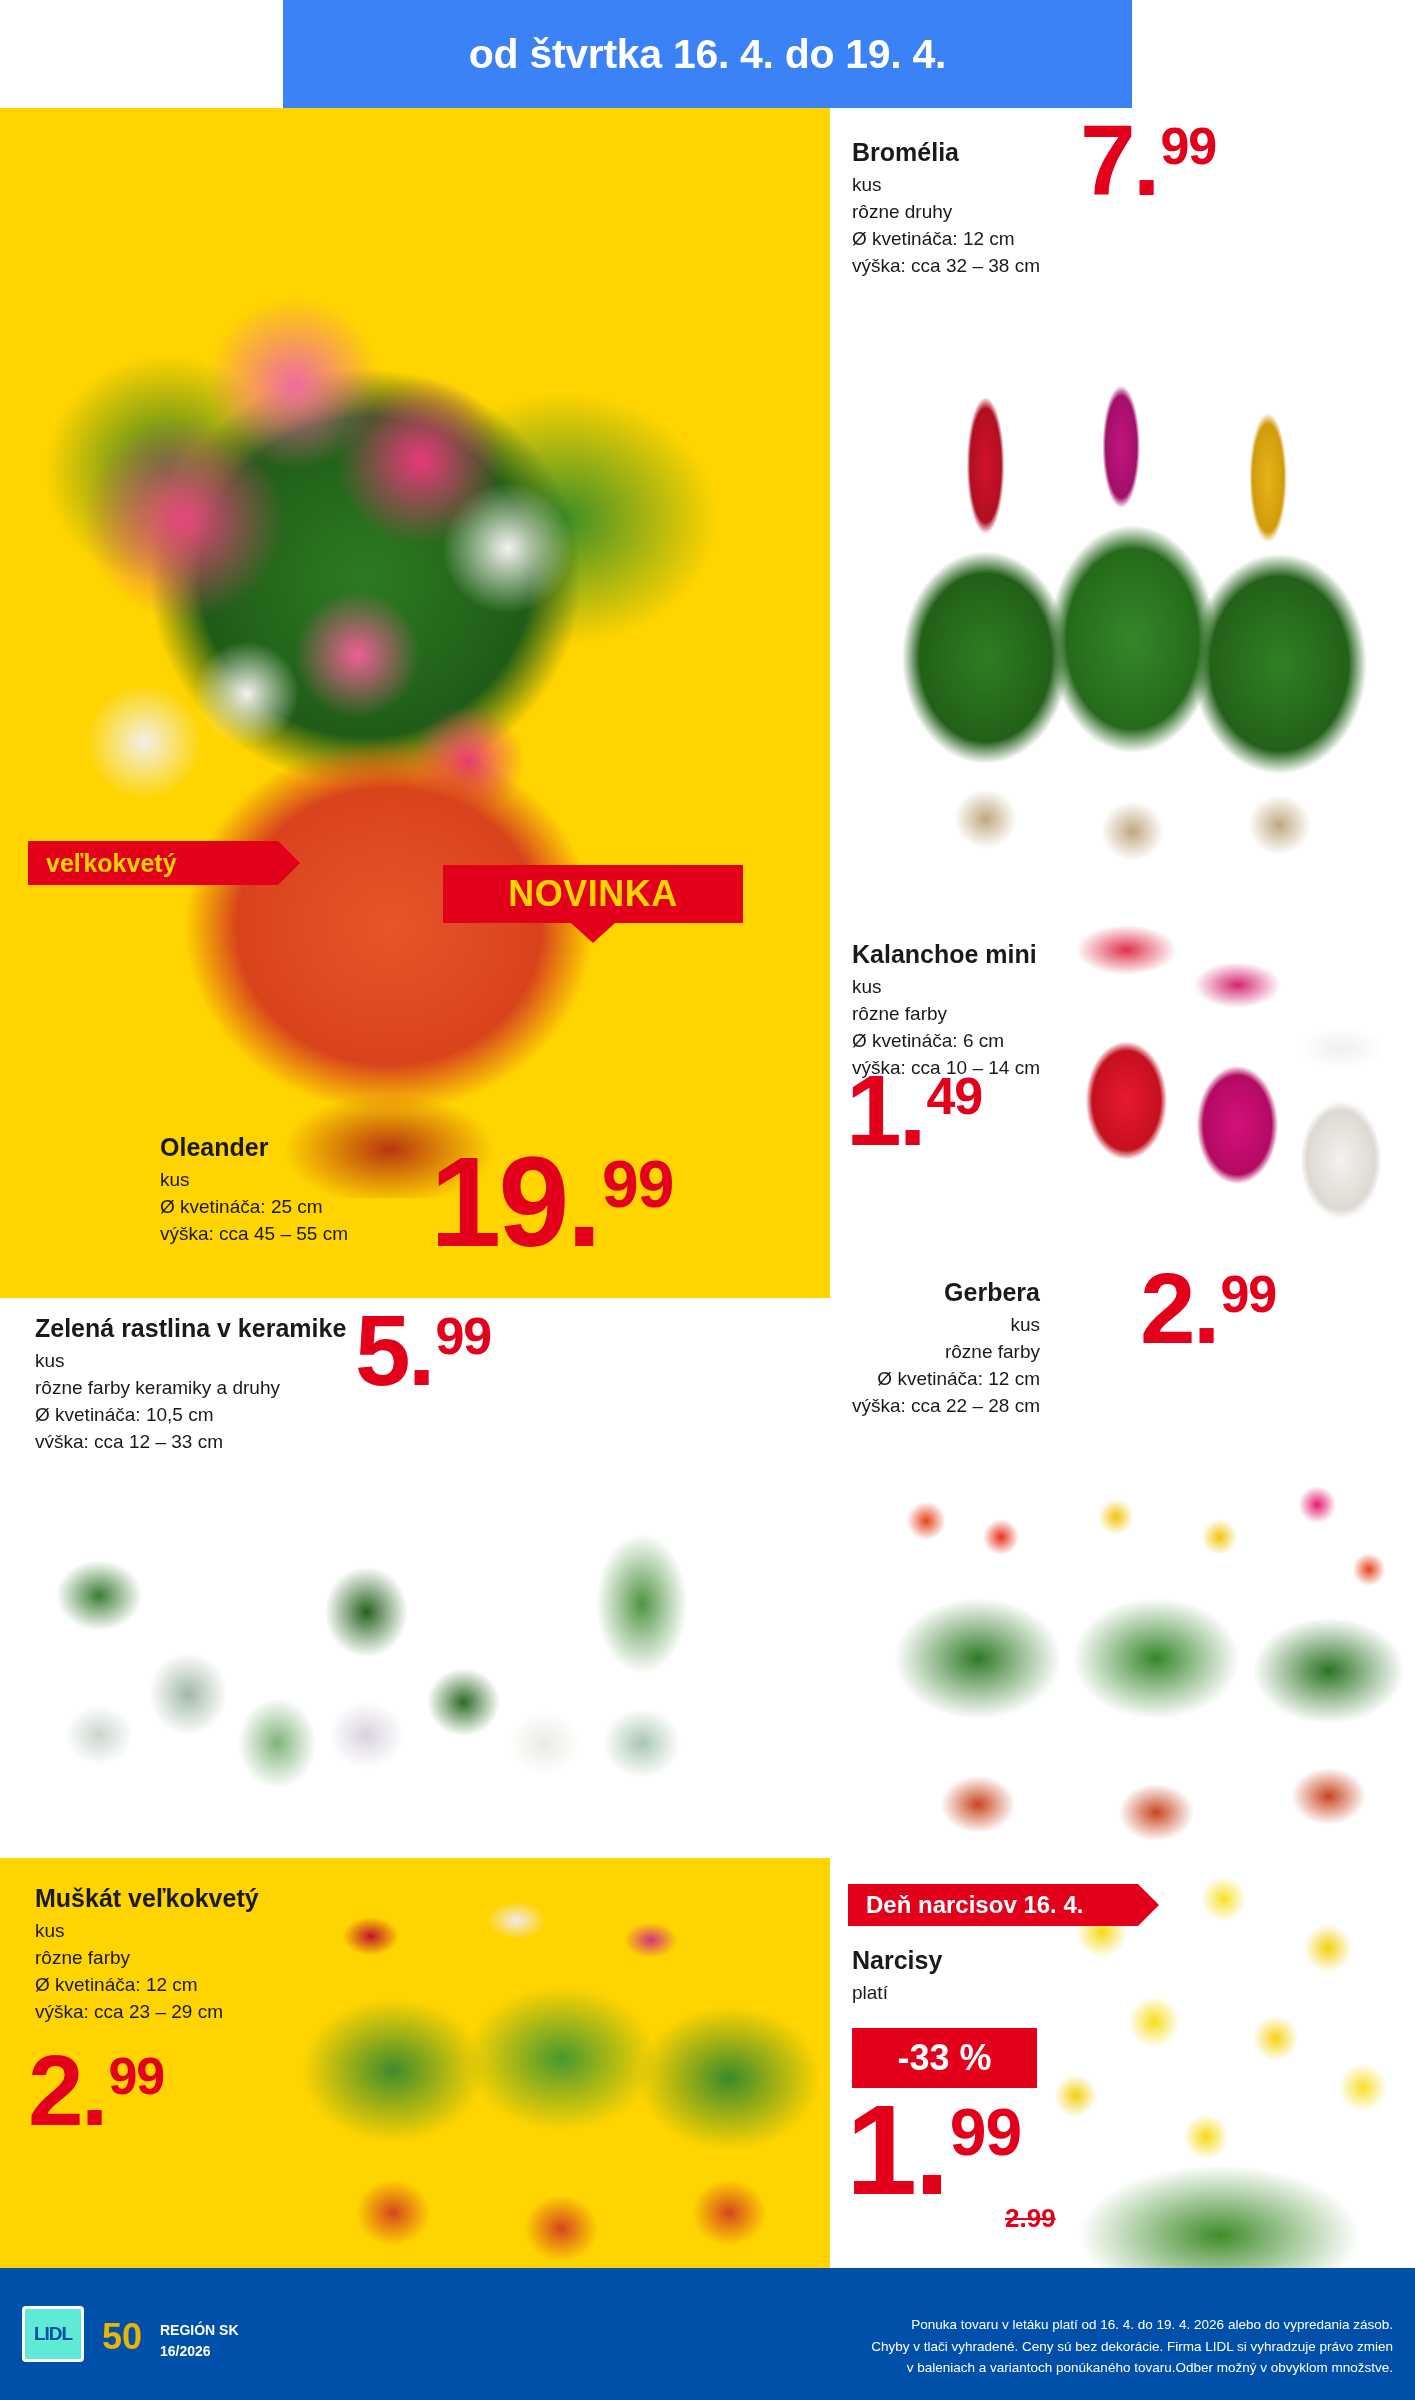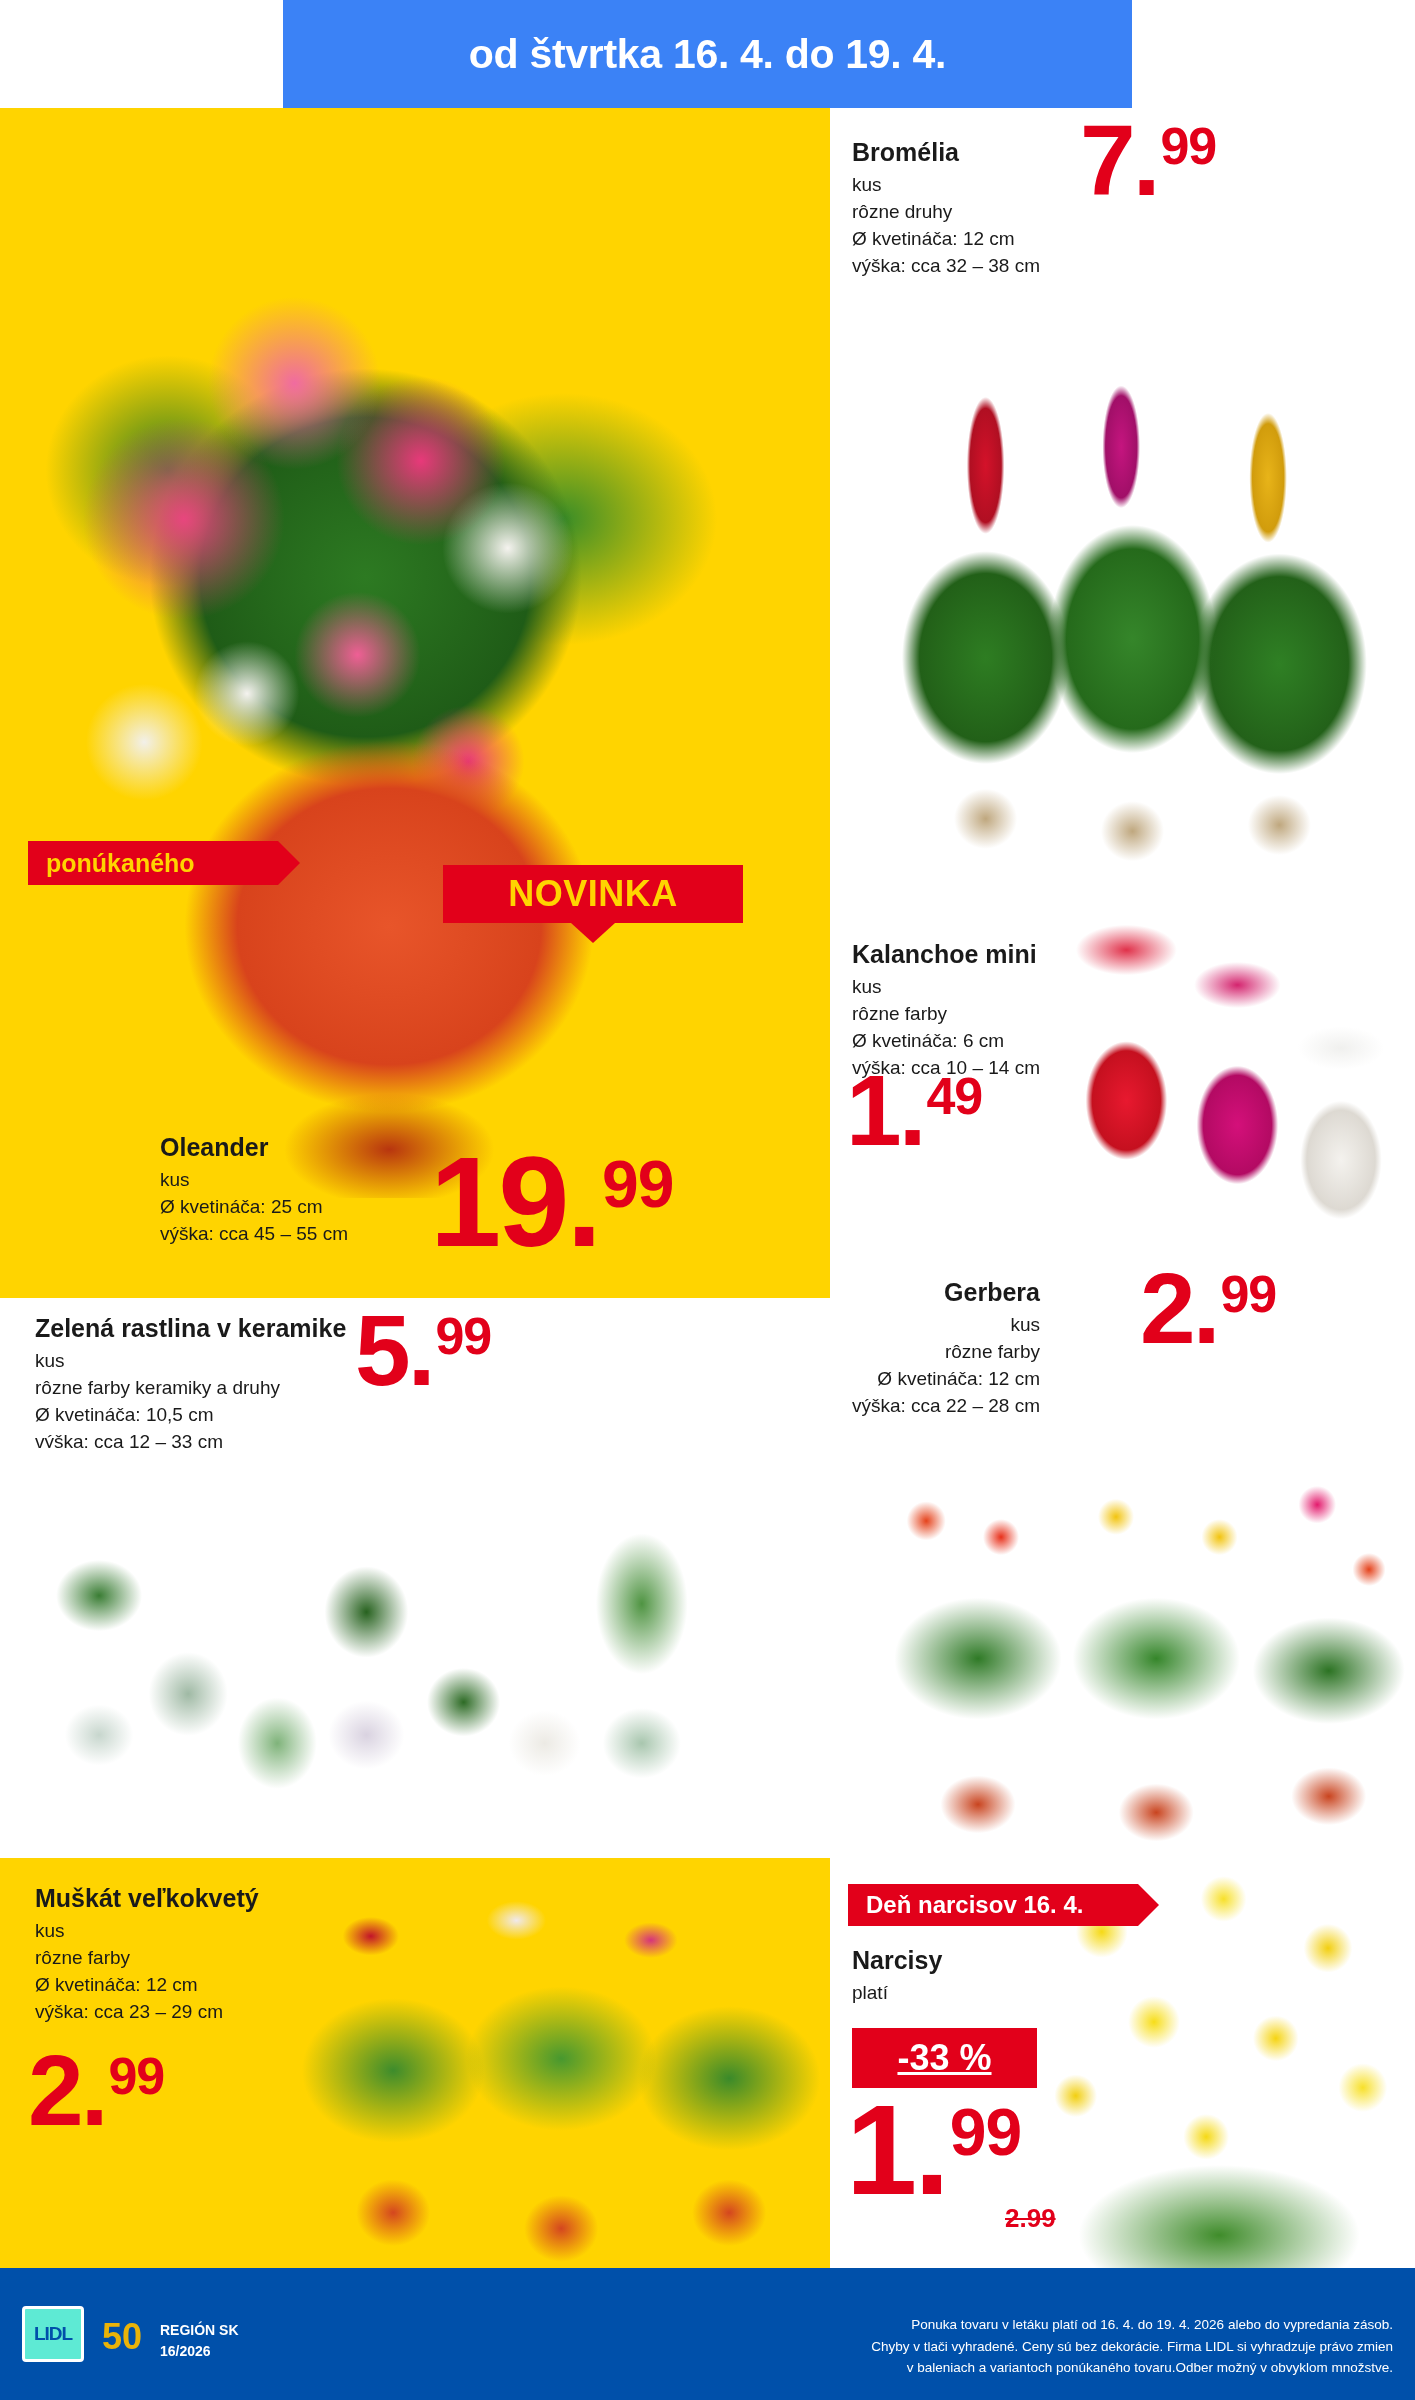--- a/index.html
+++ b/index.html
@@ -294,21 +294,20 @@
     position: absolute;
     left: 22px; top: 170px;
     width: 185px; height: 60px;
     background: #e2001a;
     color: #ffffff;
     font-size: 36px;
     font-weight: bold;
     display: flex;
     align-items: center;
     justify-content: center;
-    text-decoration: underline;
   }
   .narcisy-price { position: absolute; left: 16px; top: 238px; }
   .old-price {
     position: absolute;
     left: 175px; top: 345px;
     color: #e2001a;
     font-size: 26px;
     font-weight: bold;
     text-decoration: line-through;
   }
@@ -395,21 +394,21 @@
 <body>
 
 <div class="page">
 
   <div class="top-banner">
     <span class="txt">od štvrtka 16. 4. do 19. 4.</span>
   </div>
 
   <div class="yellow-left">
     <div class="oleander-photo"></div>
-    <div class="banner-trojfarebny">ponúkaného</div>
+    <div class="banner-trojfarebny">veľkokvetý</div>
     <div class="novinka-badge">NOVINKA</div>
     <div class="oleander-info">
       <div class="prod-title">Oleander</div>
       <div class="prod-line">kus</div>
       <div class="prod-line">Ø kvetináča: 25 cm</div>
       <div class="prod-line">výška: cca 45 – 55 cm</div>
     </div>
     <div class="price big oleander-price">
       <span class="int">19</span>
       <span class="dot">.</span>

